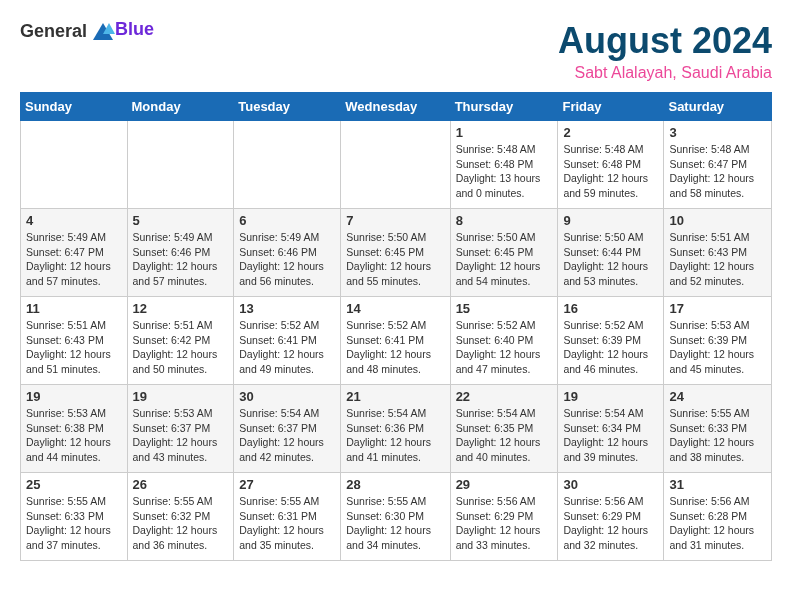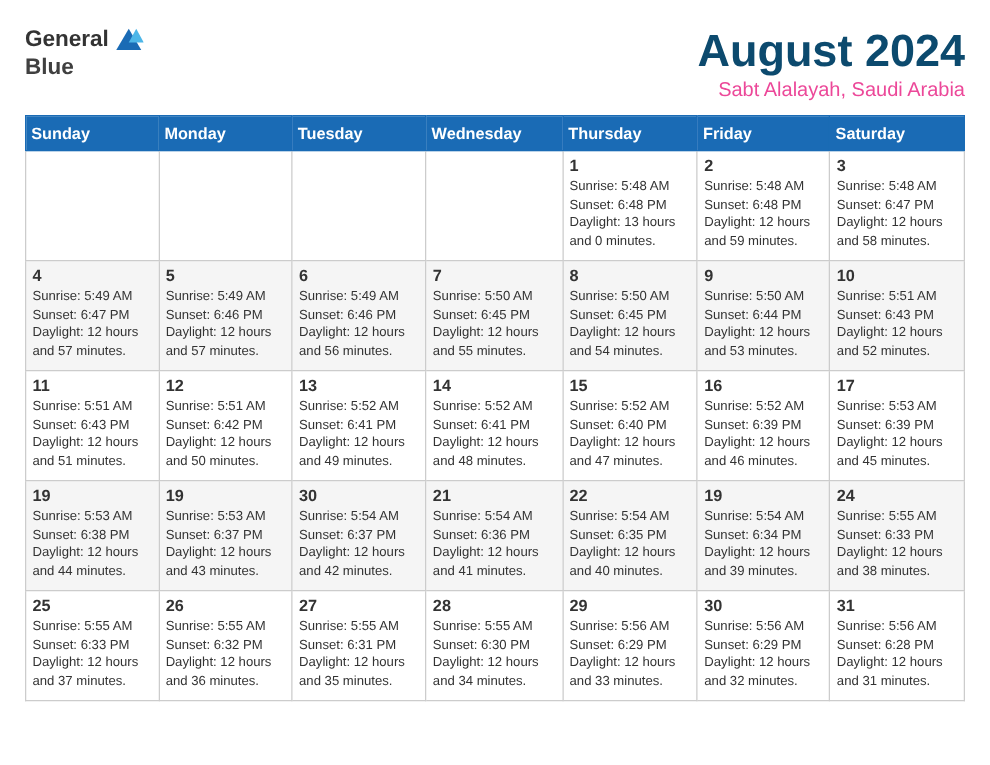--- a/index.html
+++ b/index.html
@@ -15,32 +15,31 @@
       justify-content: space-between;
       align-items: flex-start;
       margin-bottom: 10px;
     }
     .logo {
       display: flex;
       align-items: center;
     }
     .logo-text {
       display: flex;
-      flex-direction: column;
       line-height: 1.1;
     }
     .logo-general {
       font-size: 18px;
       font-weight: bold;
       color: #333;
     }
     .logo-blue {
       font-size: 18px;
       font-weight: bold;
-      color: #404040;
+      color: #6d28d9;
     }
     .logo-icon {
       width: 24px;
       height: 24px;
       margin-left: 2px;
     }
     .title-block {
       text-align: right;
     }
     .month-year {

